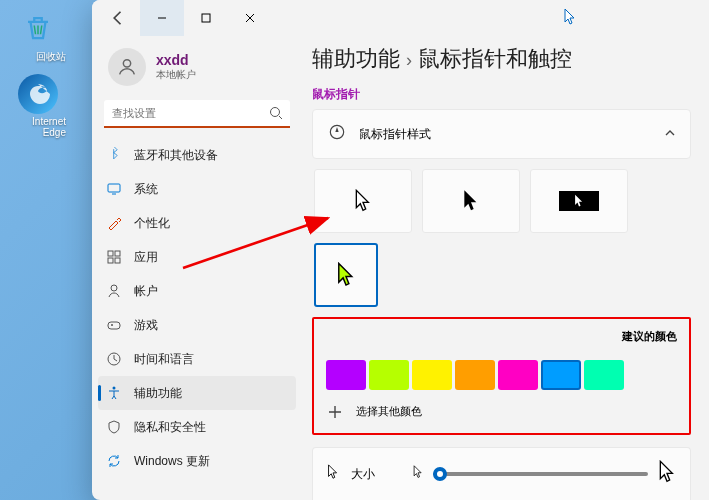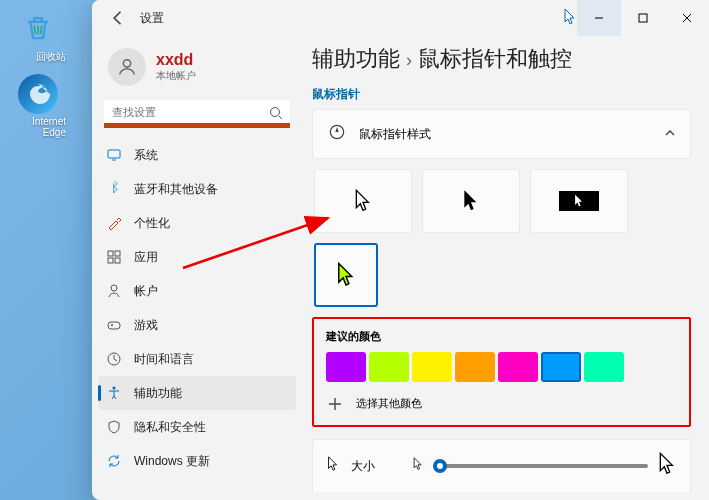--- a/index.html
+++ b/index.html
@@ -16,47 +16,47 @@
 .titlebar .title { font-size: 12px; color: #222; flex: 1; }
 .winbtns { display: flex; }
 .winbtn { width: 44px; height: 36px; display: flex; align-items: center; justify-content: center; font-size: 10px; }
 .winbtn.min { background: rgba(0,120,215,.08); }
 
 .body { display: flex; flex: 1; min-height: 0; }
 
 .sidebar { width: 210px; padding: 4px 0; overflow-y: auto; }
 .account { display: flex; align-items: center; padding: 8px 16px 10px; gap: 10px; }
 .avatar { width: 38px; height: 38px; border-radius: 50%; background: #e0e0e0; display: flex; align-items: center; justify-content: center; }
-.acc-name { font-size: 16px; font-weight: 600; color: #b91c1c; }
+.acc-name { font-size: 14px; font-weight: 600; color: #701a75; }
 .acc-sub { font-size: 10px; color: #666; }
 
 .search { margin: 4px 12px 10px; position: relative; }
-.search input { width: 100%; height: 28px; border: none; border-bottom: 5px solid #c2410c; background: #fff; padding: 0 28px 0 8px; font-size: 11px; border-radius: 3px 3px 0 0; outline: none; }
+.search input { width: 100%; height: 28px; border: none; border-bottom: 2px solid #c2410c; background: #fff; padding: 0 28px 0 8px; font-size: 11px; border-radius: 3px 3px 0 0; outline: none; }
 .search .mag { position: absolute; right: 6px; top: 5px; width: 16px; height: 16px; }
 
 .navitem { display: flex; align-items: center; height: 34px; padding: 0 14px; gap: 12px; font-size: 12px; color: #222; cursor: default; position: relative; }
 .navitem .nicon { width: 16px; height: 16px; display: flex; align-items: center; justify-content: center; }
 .navitem.active { background: #e8e8e8; border-radius: 4px; margin: 0 6px; padding: 0 8px; }
 .navitem.active::before { content: ""; position: absolute; left: 0; top: 9px; bottom: 9px; width: 3px; background: #0067c0; border-radius: 2px; }
 
 .main { flex: 1; overflow-y: auto; padding: 4px 18px 16px 10px; }
 .crumb { font-size: 22px; color: #222; padding: 4px 0 6px; }
 .crumb .sep { margin: 0 6px; color: #666; font-size: 18px; }
-.section-label { font-size: 12px; font-weight: 600; margin: 6px 0; color: #0369a1; }
+.section-label { font-size: 12px; font-weight: 600; margin: 6px 0; color: #a21caf; }
 
 .expander { background: #fbfbfb; border: 1px solid #e8e8e8; border-radius: 4px; padding: 12px 14px; display: flex; align-items: center; gap: 12px; margin-bottom: 10px; }
 .expander .chev { margin-left: auto; }
 
 .style-grid { display: flex; gap: 10px; margin: 4px 2px 10px; flex-wrap: wrap; }
 .style-card { width: 98px; height: 64px; background: #fbfbfb; border: 1px solid #e8e8e8; border-radius: 3px; display: flex; align-items: center; justify-content: center; }
 .style-card.sel { border: 2px solid #0067c0; width: 64px; height: 64px; }
 .inv-box { width: 40px; height: 20px; background: #000; display: flex; align-items: center; justify-content: center; }
 
 .colors-box { border: 2px solid #e00; border-radius: 2px; padding: 10px 12px; margin-top: 4px; }
-.colors-label { font-size: 11px; font-weight: 600; margin-bottom: 8px; }
+.colors-label { font-size: 11px; font-weight: 600; margin-bottom: 16px; text-align: right; }
 .swatches { display: flex; gap: 3px; margin-bottom: 10px; }
 .swatch { width: 40px; height: 30px; border-radius: 3px; border: 2px solid transparent; }
 .swatch.sel { border-color: #0067c0; }
 .more-color { display: flex; align-items: center; gap: 14px; font-size: 11px; padding: 4px 2px; }
 .plus { width: 14px; height: 14px; }
 
 .size-row { display: flex; align-items: center; gap: 12px; padding: 12px 14px; margin-top: 12px; background: #fbfbfb; border: 1px solid #e8e8e8; border-top-left-radius: 4px; border-top-right-radius: 4px; border-bottom: none; }
 .size-row .label { font-size: 12px; flex: 0 0 50px; }
 .slider-wrap { flex: 1; display: flex; align-items: center; gap: 10px; }
 .slider-track { flex: 1; height: 4px; background: #888; border-radius: 2px; position: relative; }
@@ -86,21 +86,20 @@
   <div>Internet Edge</div>
 </div>
 
 <div class="window">
   <div class="titlebar">
     <span class="back">
       <svg viewBox="0 0 16 16">
           <path d="M10 3 5 8l5 5" fill="none" stroke="#444" stroke-width="1.4"></path>
         </svg>
     </span>
-    <span class="title">设置</span>
     <div class="winbtns">
       <div class="winbtn min">
           <svg width="10" height="10">
             <path d="M1 5h8" stroke="#000"></path>
           </svg>
         </div>
       <div class="winbtn">
           <svg width="10" height="10">
             <rect x="1" y="1" width="8" height="8" fill="none" stroke="#000"></rect>
           </svg>
@@ -131,33 +130,33 @@
         <input placeholder="查找设置" style="">
         <span class="mag"><svg viewBox="0 0 16 16">
               <circle cx="7" cy="7" r="4.5" fill="none" stroke="#555"></circle>
               <path d="M11 11l3 3" stroke="#555"></path>
             </svg></span>
       </div>
       <div id="nav">
           <div class="navitem">
             <span class="nicon" style="color:#0078d4">
               <svg viewBox="0 0 16 16" width="16" height="16">
+                <path d="M8 1v14l5-5-5-4 5-4-5-5" fill="none" stroke="currentColor" transform="scale(.7) translate(3,2)"></path>
+              </svg>
+            </span>
+            <span>蓝牙和其他设备</span>
+          </div>
+          <div class="navitem">
+            <span class="nicon" style="color:#0078d4">
+              <svg viewBox="0 0 16 16" width="16" height="16">
                 <rect x="2" y="3" width="12" height="8" rx="1" fill="none" stroke="currentColor"></rect>
                 <path d="M6 13h4" stroke="currentColor"></path>
               </svg>
             </span>
             <span>系统</span>
-          </div>
-          <div class="navitem">
-            <span class="nicon" style="color:#0078d4">
-              <svg viewBox="0 0 16 16" width="16" height="16">
-                <path d="M8 1v14l5-5-5-4 5-4-5-5" fill="none" stroke="currentColor" transform="scale(.7) translate(3,2)"></path>
-              </svg>
-            </span>
-            <span>蓝牙和其他设备</span>
           </div>
           <div class="navitem">
             <span class="nicon" style="color:#d83b01">
               <svg viewBox="0 0 16 16" width="16" height="16">
                 <path d="M3 13l7-7 2 2-7 7zM11 5l2-2 2 2-2 2" fill="none" stroke="currentColor"></path>
               </svg>
             </span>
             <span>个性化</span>
           </div>
           <div class="navitem">

